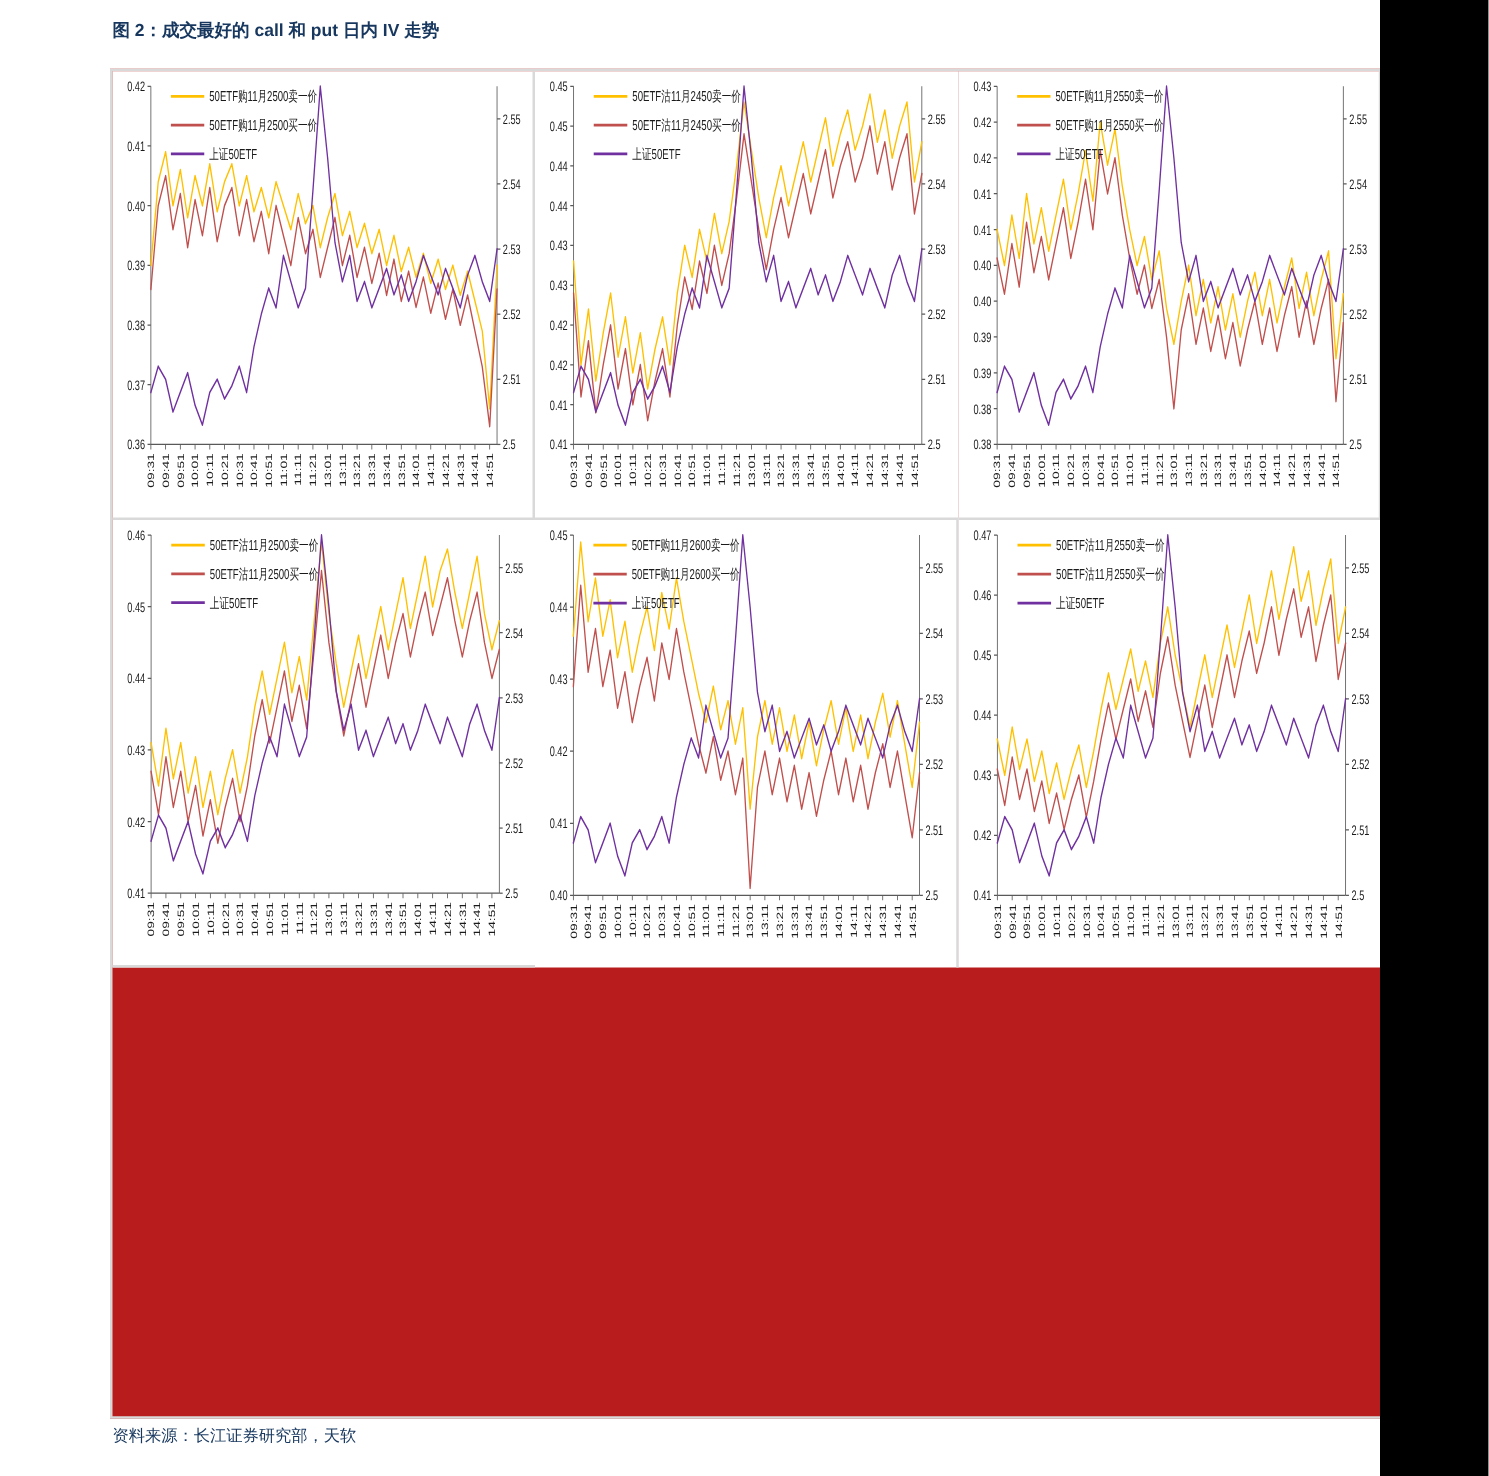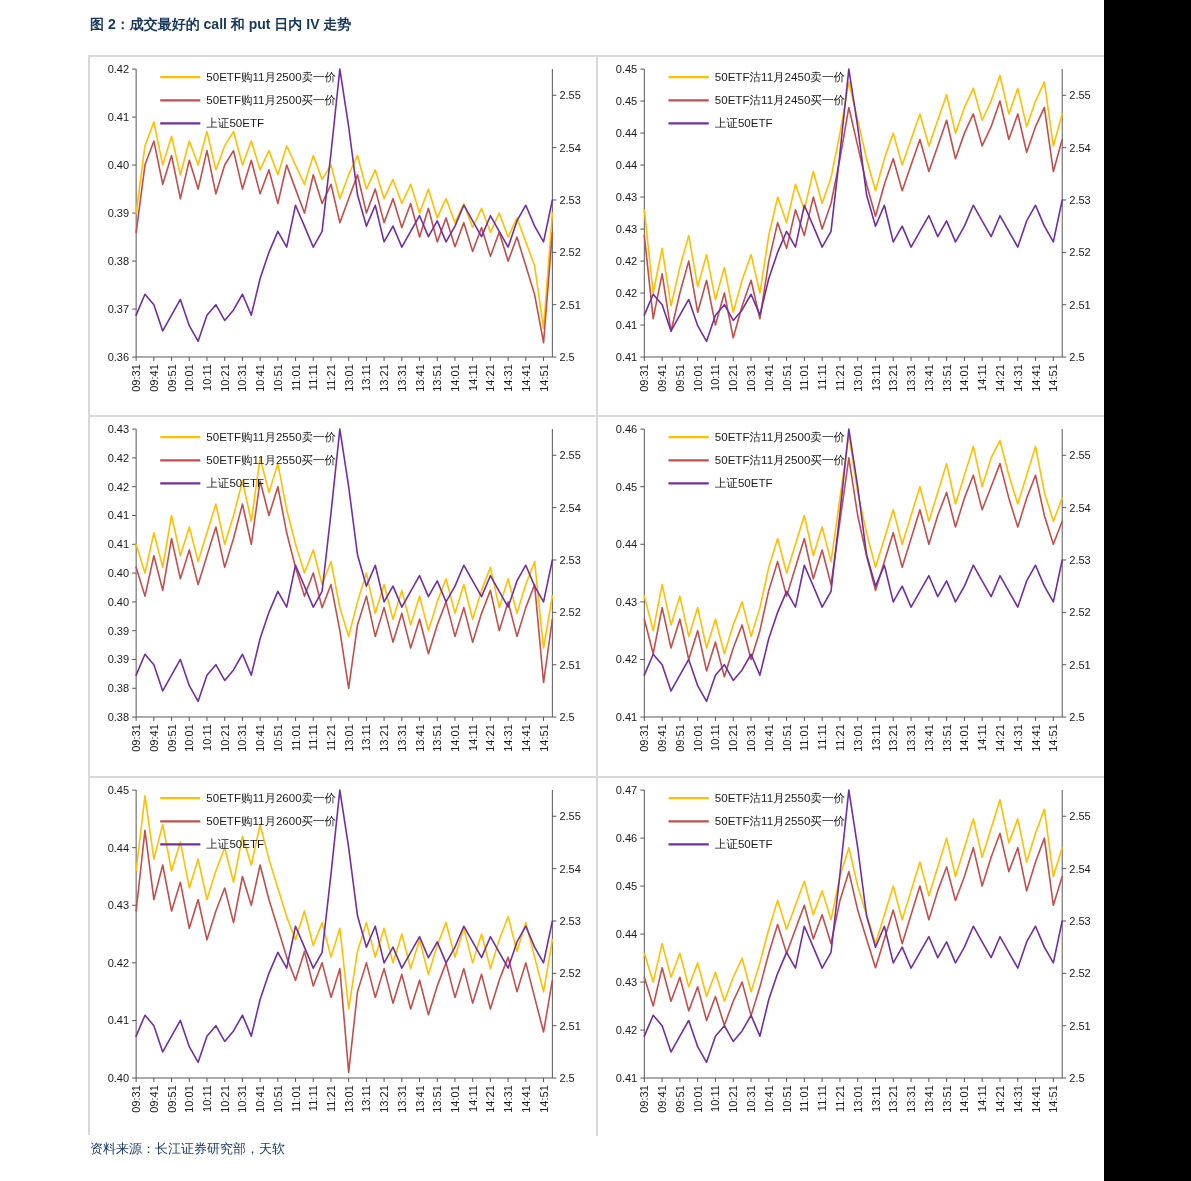--- a/index.html
+++ b/index.html
@@ -1,20 +1,20 @@
 <!DOCTYPE html>
 <html><head>
 <meta charset="utf-8">
 <style>
   html,body{margin:0;padding:0;background:#ffffff;}
   .screen{position:relative;width:1191px;height:1181px;background:#ffffff;overflow:hidden;
           font-family:"Liberation Sans",sans-serif;}
   .fig-title{position:absolute;left:90px;top:16px;font-size:14px;font-weight:bold;color:#17375E;}
   .charts-grid{position:absolute;left:88px;top:55px;width:1015px;height:1076px;
-               display:grid;grid-template-columns:1fr 1fr;grid-template-rows:1fr 1fr 1fr;
+               display:grid;grid-template-columns:1fr 1fr 1fr;grid-template-rows:1fr 1fr 1fr;
                border:2px solid #D9D9D9;background:#b91c1c;}
   .chart-cell{position:relative;background:#ffffff;border-right:2px solid #D9D9D9;border-bottom:2px solid #D9D9D9;}
   .chart-cell:nth-child(2n){border-right:none;}
   .chart-cell:nth-child(n+5){border-bottom:none;}
   .chart-cell svg{display:block;width:100%;height:100%;}
   .source-note{position:absolute;left:90px;top:1140px;font-size:13px;font-weight:normal;color:#17375E;}
   .right-black-band{position:absolute;left:1104px;top:0;width:87px;height:1181px;background:#000000;}
 </style>
 </head>
 <body>

